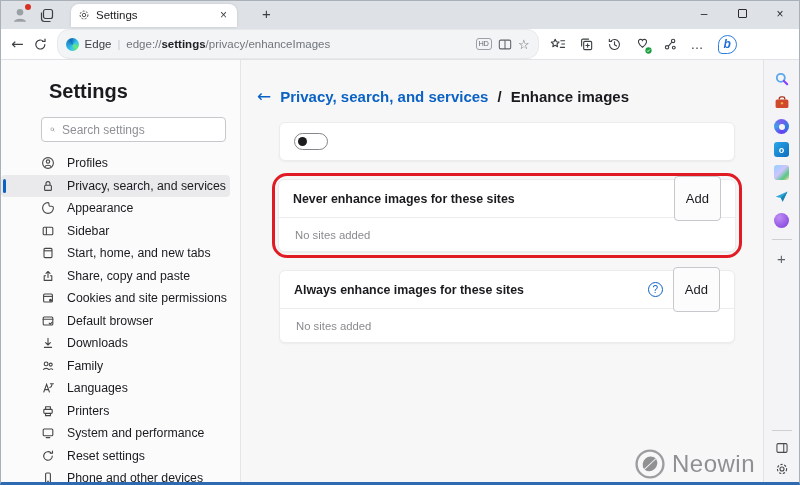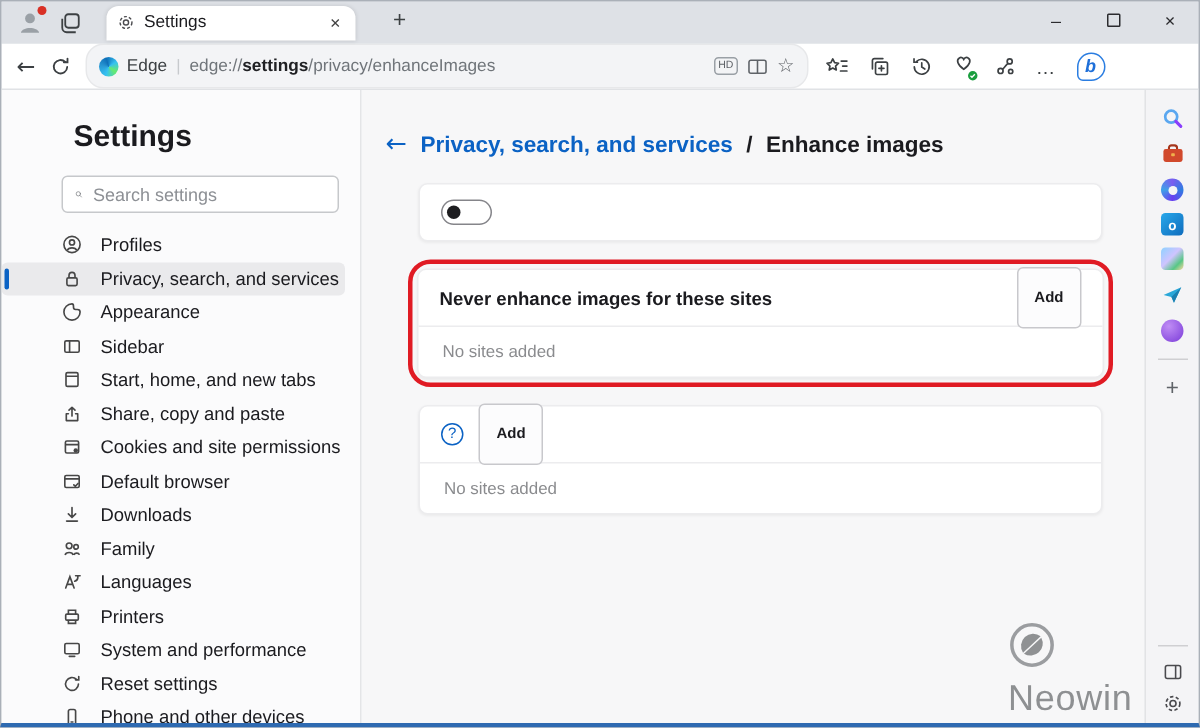--- a/index.html
+++ b/index.html
@@ -65,26 +65,26 @@
   .crumbs .parent{ color:#0b62c4; font-weight:700;}
   .crumbs .cur, .crumbs .slash{ color:#1b1b1f; font-weight:700;}
   .cards{ margin:16px 0 0 22px;}
   .card{ background:#fff; border:1px solid #ececee; border-radius:6px; box-shadow:0 1px 2px rgba(0,0,0,.05);}
   .card-row{ display:flex; align-items:center; padding:0 14px; height:37px;}
   .card-row .title{ flex:1; font-size:12.4px; font-weight:700; color:#1b1b1f;}
   .divider{ height:1px; background:#ececee;}
   .empty-row{ height:33px; display:flex; align-items:center; padding:0 16px; font-size:11.3px; color:#8a8b8e;}
   .toggle{ width:34px; height:17px; border:1px solid #85858a; border-radius:10px; position:relative; background:#fff;}
   .toggle .knob{ position:absolute; left:3px; top:3px; width:9px; height:9px; border-radius:50%; background:#1d1d20;}
-  .add-btn{ font-size:10px; color:#1b1b1f; background:#fcfcfd; border:1px solid #c8c8cc; border-radius:4px;
-            padding:14px 11px;font-weight:bold;}
+  .add-btn{ font-size:13px; color:#1b1b1f; background:#fcfcfd; border:1px solid #c8c8cc; border-radius:4px;
+            padding:14px 11px;}
   .highlight{ border:3px solid #e01b24; border-radius:15px; padding:3px; margin:12px -7px 12px -7px;}
   .help-circle{ width:15px; height:15px; border:1.4px solid #0b62c4; border-radius:50%; color:#0b62c4;
             font-size:10px; display:flex; align-items:center; justify-content:center; margin-right:10px; flex:none;}
-  .watermark{ position:absolute; right:8px; bottom:2px; display:flex; align-items:flex-start; gap:6px; color:#8e9092;flex-direction:column;}
+  .watermark{ position:absolute; right:8px; bottom:2px; display:flex; align-items:center; gap:6px; color:#8e9092;}
   .watermark .wm-text{ font-size:24px; letter-spacing:.5px;}
   
   .rail{ width:36px; background:#f4f4f6; border-left:1px solid #e2e3e5; display:flex; flex-direction:column;
          align-items:center; padding:10px 0 6px; gap:7px; flex:none;}
   .rail-ico{ width:17px; height:17px; display:flex; align-items:center; justify-content:center;}
   .donut{ width:15px; height:15px; border-radius:50%;
           background:conic-gradient(#7b5cf0,#2f7de1,#6a3ef0,#3fa0e8,#7b5cf0); position:relative;}
   .donut::after{ content:""; position:absolute; left:4.5px; top:4.5px; width:6px; height:6px; background:#f4f4f6;
           border-radius:50%;}
   .outlook{ width:15px; height:15px; border-radius:3px; background:linear-gradient(135deg,#28a8ea,#0f6cbd);
@@ -331,20 +331,21 @@
               <span class="title">Never enhance images for these sites</span>
               <button class="add-btn">Add</button>
             </div>
             <div class="divider"></div>
             <div class="empty-row">No sites added</div>
           </div>
         </div>
 
         <div class="card">
           <div class="card-row">
+            <span class="title">Always enhance images for these sites</span>
             <span class="help-circle">?</span>
             <button class="add-btn">Add</button>
           </div>
           <div class="divider"></div>
           <div class="empty-row">No sites added</div>
         </div>
       </div>
 
       <div class="watermark">
         <svg width="32" height="32" viewBox="0 0 30 30">

